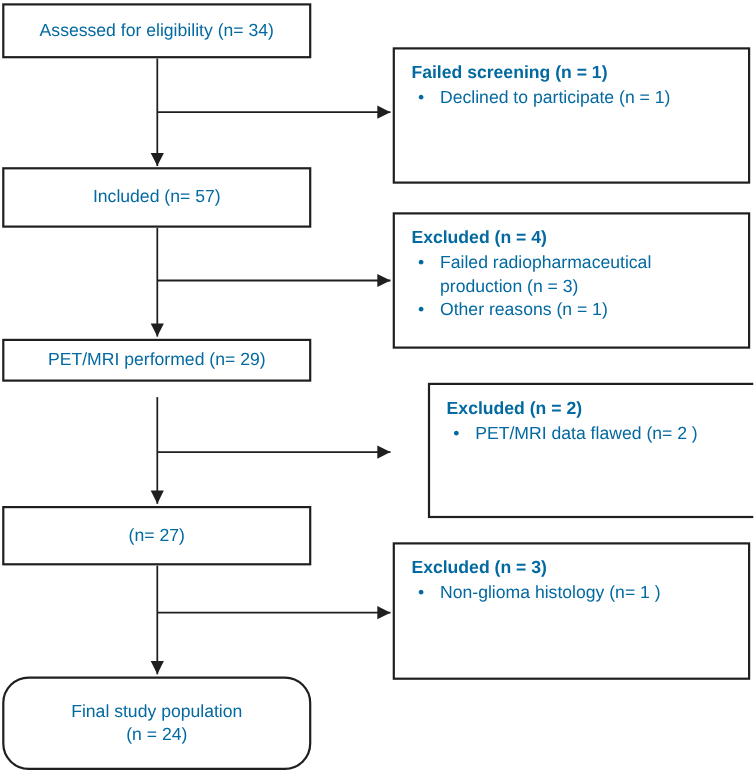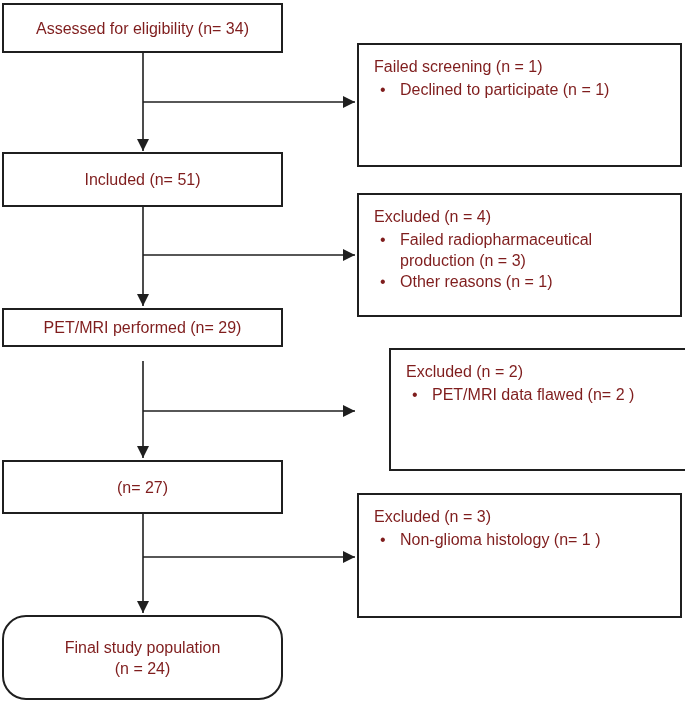--- a/index.html
+++ b/index.html
@@ -6,21 +6,21 @@
     margin: 0;
     padding: 0;
     background: #ffffff;
   }
   .canvas {
     position: relative;
     width: 685px;
     height: 705px;
     background: #ffffff;
     font-family: "Liberation Sans", sans-serif;
-    color: #7f1d1d;
+    color: #0369a1;
     overflow: hidden;
   }
   .connectors {
     position: absolute;
     left: 0;
     top: 0;
     width: 685px;
     height: 705px;
     pointer-events: none;
   }
@@ -50,21 +50,21 @@
     background: #ffffff;
     padding: 11px 14px 0 15px;
     font-size: 16px;
     line-height: 21px;
   }
   #sb1 { left: 357px; top: 43px;  width: 325px; height: 124px; }
   #sb2 { left: 357px; top: 193px; width: 325px; height: 124px; }
   #sb3 { left: 357px; top: 348px; width: 325px; height: 123px; margin-left: 32px; }
   #sb4 { left: 357px; top: 493px; width: 325px; height: 125px; }
   .sbox-title {
-    font-weight: 400;
+    font-weight: 700;
     margin-bottom: 2px;
   }
   .bullet-row { display: flex; }
   .bullet-marker {
     flex: 0 0 26px;
     width: 26px;
     padding-left: 6px;
     box-sizing: border-box;
   }
   .bullet-text { flex: 1; }
@@ -88,21 +88,21 @@
     <line x1="143" y1="255" x2="355" y2="255" stroke="#1f1f1f" stroke-width="1.6" marker-end="url(#arrow)"></line>
     <line x1="143" y1="411" x2="355" y2="411" stroke="#1f1f1f" stroke-width="1.6" marker-end="url(#arrow)"></line>
     <line x1="143" y1="557" x2="355" y2="557" stroke="#1f1f1f" stroke-width="1.6" marker-end="url(#arrow)"></line>
   </svg>
 
   <div class="mbox" id="mb1">
     <span>Assessed for eligibility (n= 34)</span>
   </div>
 
   <div class="mbox" id="mb2">
-    <span>Included (n= 51)</span>
+    <span>Included (n= 57)</span>
   </div>
 
   <div class="mbox" id="mb3">
     <span>PET/MRI performed (n= 29)</span>
   </div>
 
   <div class="mbox" id="mb4">
     <span>(n= 27)</span>
   </div>
 

